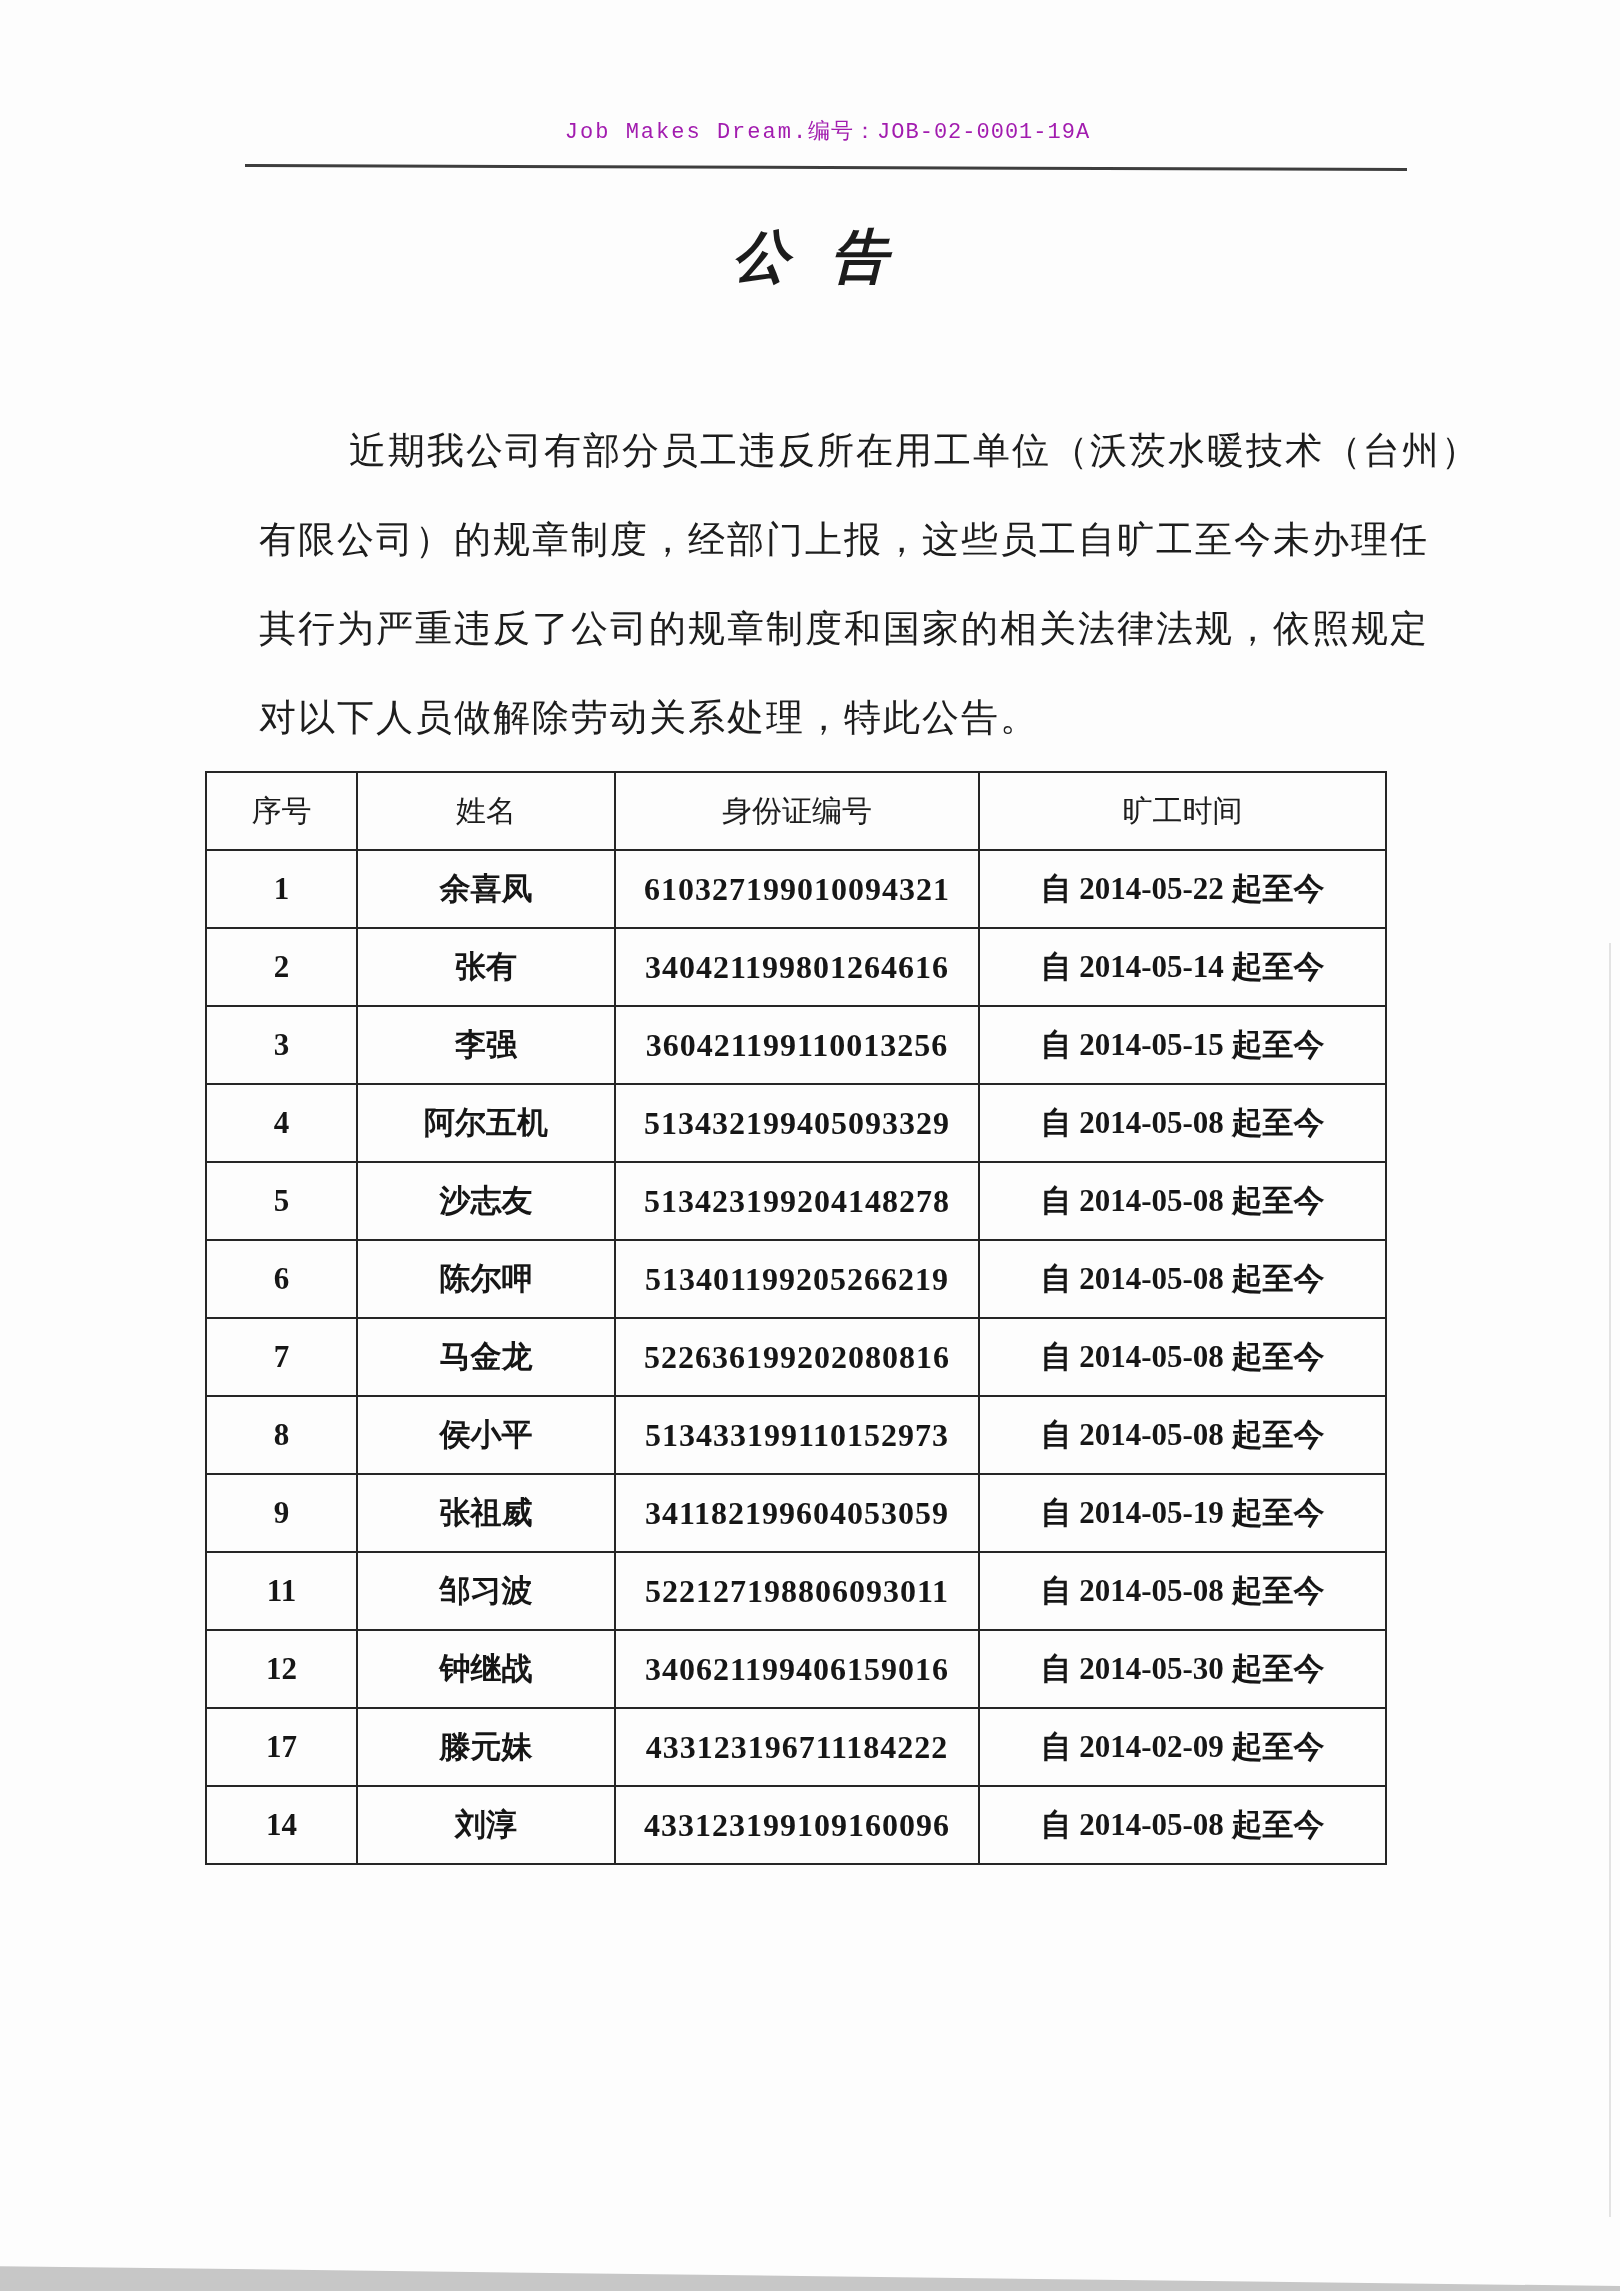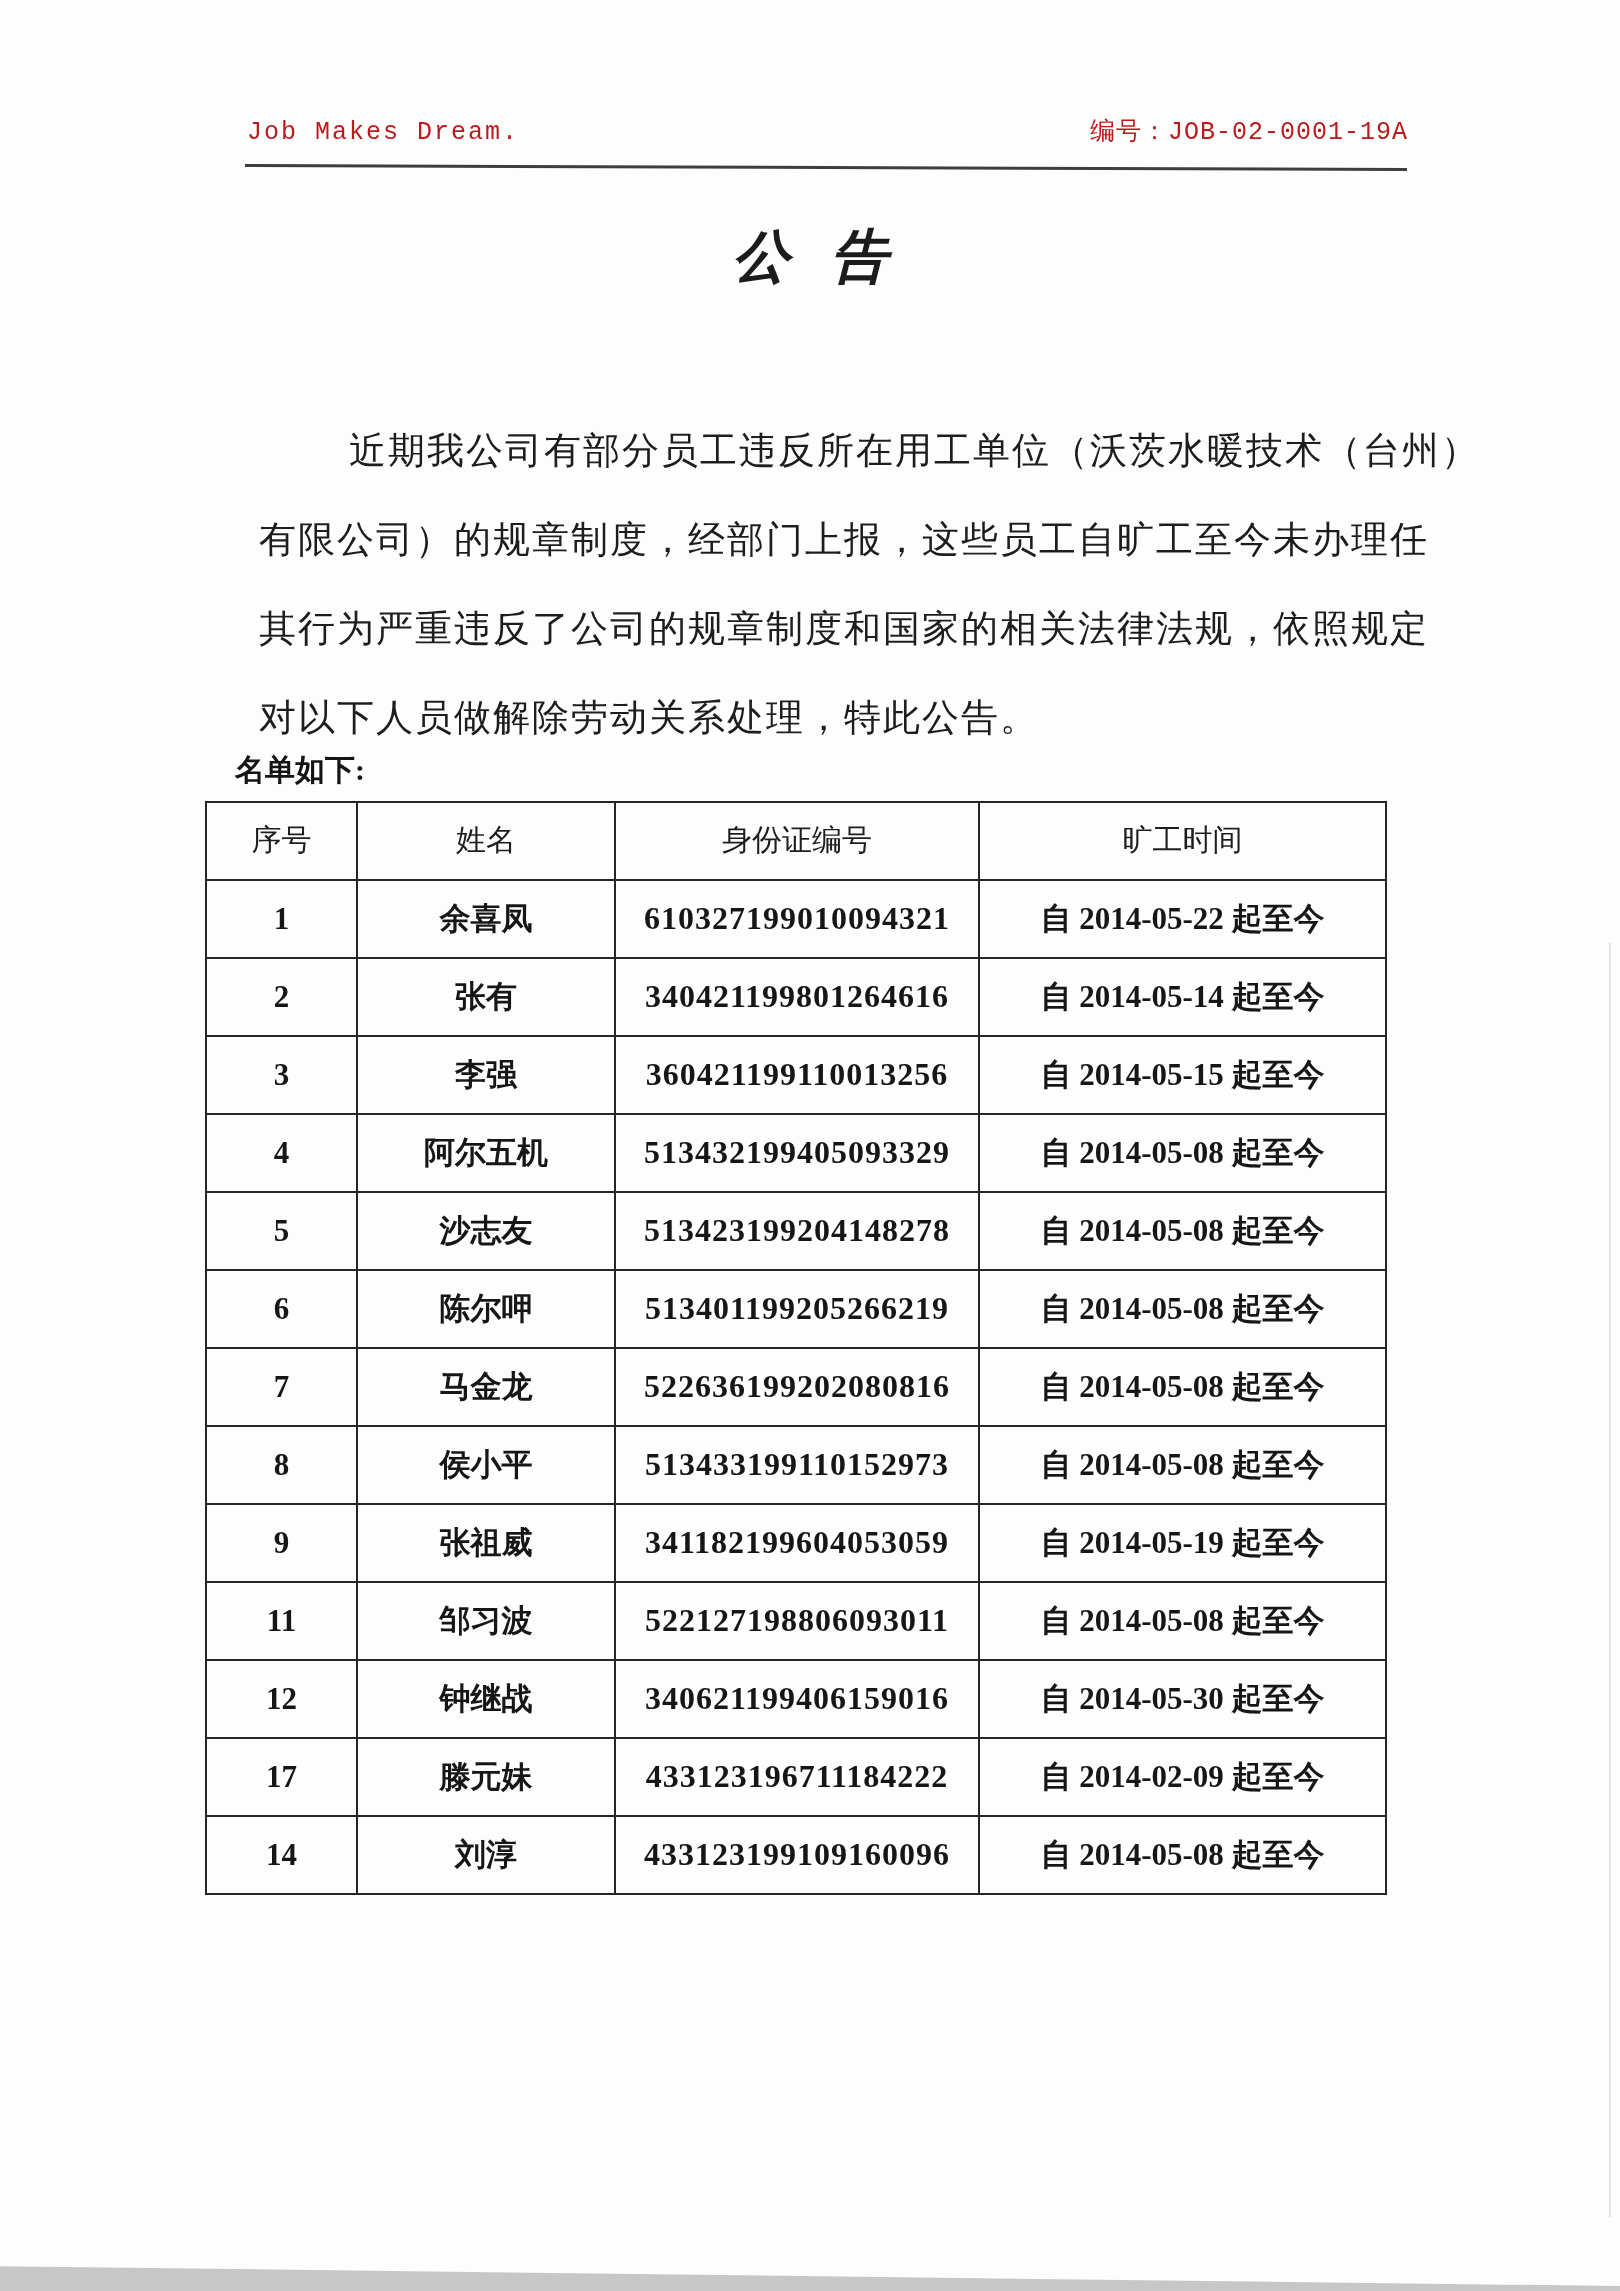--- a/index.html
+++ b/index.html
@@ -12,26 +12,26 @@
     width: 1620px;
     height: 2292px;
     background: #fdfdfd;
     overflow: hidden;
     font-family: "Liberation Serif", "DejaVu Serif", serif;
     color: #1d1d1d;
   }
   
   .doc-header {
     display: flex;
-    justify-content: space-between;
+    justify-content: center;
     padding: 114px 212px 0 247px;
     font-family: "Liberation Mono", "DejaVu Sans Mono", monospace;
-    font-size: 25px;
+    font-size: 22px;
     line-height: 37px;
-    color: #b91c1c;
+    color: #a21caf;
   }
   .doc-header .slogan { letter-spacing: 2px; }
   .doc-header .doc-number { letter-spacing: 1px; }
   .header-rule {
     margin: 14.7px 0 0 245px;
     width: 1162px;
     height: 2.9px;
     background: #3e3e3e;
     transform: rotate(0.2deg);
   }
@@ -133,21 +133,20 @@
 
   <h1 class="doc-title" data-name="page-title">公 告</h1>
 
   <div class="notice-body" data-name="notice-body">
       <div class="body-line first" data-name="notice-line">近期我公司有部分员工违反所在用工单位（沃茨水暖技术（台州）</div>
       <div class="body-line" data-name="notice-line">有限公司）的规章制度，经部门上报，这些员工自旷工至今未办理任</div>
       <div class="body-line" data-name="notice-line">其行为严重违反了公司的规章制度和国家的相关法律法规，依照规定</div>
       <div class="body-line" data-name="notice-line">对以下人员做解除劳动关系处理，特此公告。</div>
     </div>
 
-  <div class="list-label" data-name="roster-list-label">名单如下:</div>
 
   <table class="roster-table" data-name="roster-table">
     <colgroup>
       <col class="c-no">
         <col class="c-name">
         <col class="c-id">
         <col class="c-time">
     </colgroup>
     <thead>
       <tr data-name="table-header-row">

